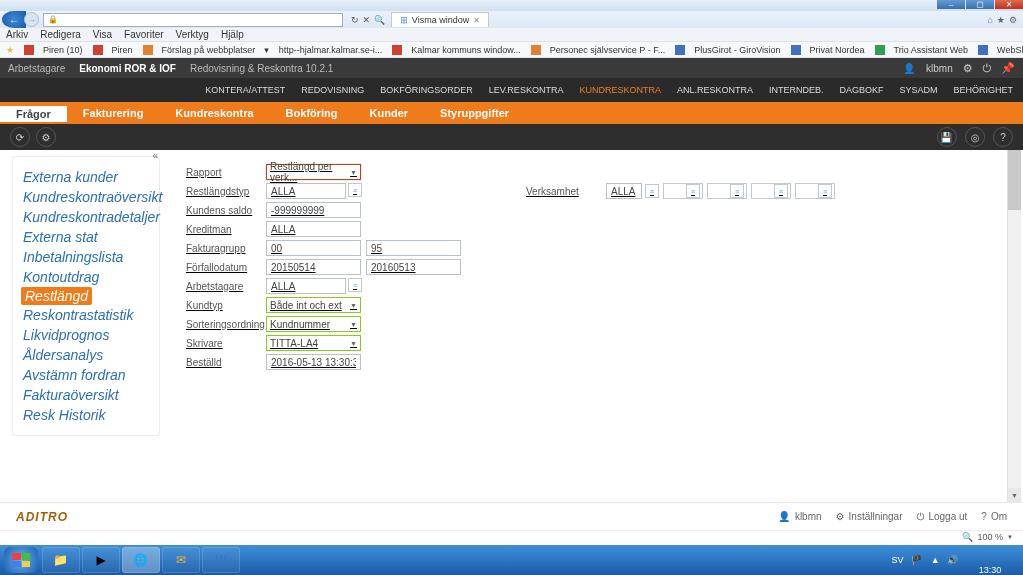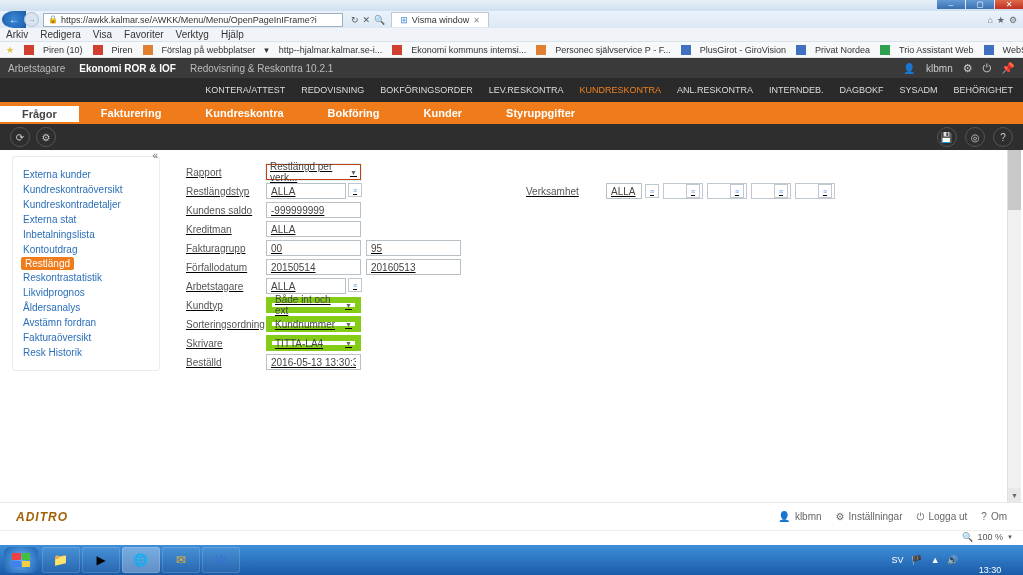--- a/index.html
+++ b/index.html
@@ -44,42 +44,42 @@
 .app-top-right { margin-left:auto; display:flex; align-items:center; gap:10px; color:#ccc; }
 .app-top-right .icon { font-size:11px; cursor:pointer; }
 
 
 .dark-nav { background:#2a2a2a; height:24px; display:flex; align-items:center; justify-content:flex-end; padding:0 10px; gap:16px; font-size:9px; }
 .dark-nav a { color:#ddd; text-decoration:none; }
 .dark-nav a.active { color:#f08020; }
 
 
 .orange-bar { background:#ef7b1a; height:22px; display:flex; align-items:center; padding:0 0; font-size:11px; }
-.orange-tab { padding:0 22px; height:18px; display:flex; align-items:center; color:#fff; cursor:pointer; font-weight:bold; }
+.orange-tab { padding:0 16px; height:18px; display:flex; align-items:center; color:#fff; cursor:pointer; font-weight:bold; }
 .orange-tab.active { background:#fff; color:#444; border-top:2px solid #ef7b1a; }
 
 
 .tool-strip { background:#2e2e2e; height:26px; display:flex; align-items:center; padding:0 10px; }
 .tool-left { display:flex; gap:6px; }
 .tool-right { margin-left:auto; display:flex; gap:8px; }
 .tool-btn { width:20px; height:20px; border:1px solid #555; border-radius:50%; display:flex; align-items:center; justify-content:center; color:#ccc; font-size:10px; cursor:pointer; }
 
 
 .main-area { display:flex; height: 352px; position:relative; }
 .sidebar-wrap { width:168px; padding:6px 8px 0 12px; position:relative; }
 .collapse-handle { position:absolute; top:0; right:10px; font-size:10px; color:#666; cursor:pointer; }
 .sidebar { background:#fff; border:1px solid #e8ecef; border-radius:3px; padding:10px 0; }
-.sidebar a { display:block; padding:2px 10px; font-size:10px; color:#2a6fb8; text-decoration:none; }
+.sidebar a { display:block; padding:2px 10px; font-size:14px; color:#2a6fb8; text-decoration:none;font-style:italic; }
 .sidebar a.selected { background:#ef7b1a; color:#fff; width:fit-content; margin-left:8px; padding:1px 4px; border-radius:2px; }
 
 .content { flex:1; padding:14px 18px; position:relative;text-decoration:underline; }
 .form-grid { display:grid; grid-template-columns: 80px 100px 100px 60px 80px 250px; row-gap:3px; align-items:center; font-size:10px; color:#555; }
 .form-label { font-size:10px; color:#555; }
 .form-input { height:16px; border:1px solid #b8c0c8; background:#fff; padding:0 4px; font-size:10px; color:#444; width:95px; }
-.sel { width:95px; height:16px; border:6px solid #84cc16; background:#fff; font-size:10px; color:#444; display:flex; align-items:center; justify-content:space-between; padding:0 3px; }
+.sel { width:95px; height:16px; border:1px solid #84cc16; background:#fff; font-size:10px; color:#444; display:flex; align-items:center; justify-content:space-between; padding:0 3px; }
 .sel.highlight { border:1px solid #c2410c; box-shadow:0 0 1px #5a9de8; }
 .sel .arrow { color:#666; font-size:7px; }
 .list-btn { width:14px; height:14px; border:1px solid #c0c8d0; display:inline-flex; align-items:center; justify-content:center; font-size:7px; color:#5a9de8; margin-left:-1px; cursor:pointer; background:#fff; }
 .rowpair { display:flex; gap:3px; }
 .verks-row { display:flex; gap:4px; align-items:center; }
 .verks-box { width:40px; height:16px; border:1px solid #c0c8d0; background:#fff; display:flex; align-items:center; justify-content:flex-end; padding-right:2px; }
 
 .content-scroll { position:absolute; right:2px; top:0; bottom:0; width:14px; background:#f0f0f0; border-left:1px solid #e0e0e0; }
 .scroll-thumb { position:absolute; top:0; width:100%; height:60px; background:#c8c8c8; }
 .scroll-btn { position:absolute; width:100%; height:14px; background:#e8e8e8; display:flex; align-items:center; justify-content:center; font-size:7px; color:#666; }
@@ -113,21 +113,20 @@
   </div>
 </div>
 
 <div class="ie-top">
   <div class="nav-btns">
     <div class="nav-back">←</div>
     <div class="nav-fwd">→</div>
   </div>
   <div class="addr-bar">
     <span class="addr-lock">🔒</span>
-    <span>https://awkk.kalmar.se/AWKK/Menu/Menu/OpenPageInIFrame?i</span>
   </div>
   <div class="ie-icons">
     <span>↻</span>
     <span>✕</span>
   </div>
   <span style="margin-left:4px;font-size:9px;color:#888">🔍</span>
   <div class="tab-area">
     <div class="ie-tab">
       <span style="color:#4a90d8">⊞</span>
       <span>Visma window</span>
@@ -159,21 +158,21 @@
   <span class="fav-item">
       <span class="fav-ico fav-red"></span>
       <span>Piren</span>
     </span>
   <span class="fav-item"><span class="fav-ico fav-orange"></span><span>Förslag på webbplatser</span> ▾</span>
   <span class="fav-item">
       <span>http--hjalmar.kalmar.se-i...</span>
     </span>
   <span class="fav-item">
       <span class="fav-ico fav-red"></span>
-      <span>Ekonomi kommuns intemsi...</span>
+      <span>Kalmar kommuns window...</span>
     </span>
   <span class="fav-item">
       <span class="fav-ico fav-orange"></span>
       <span>Personec självservice P - F...</span>
     </span>
   <span class="fav-item">
       <span class="fav-ico fav-blue"></span>
       <span>PlusGirot - GiroVision</span>
     </span>
   <span class="fav-item">

